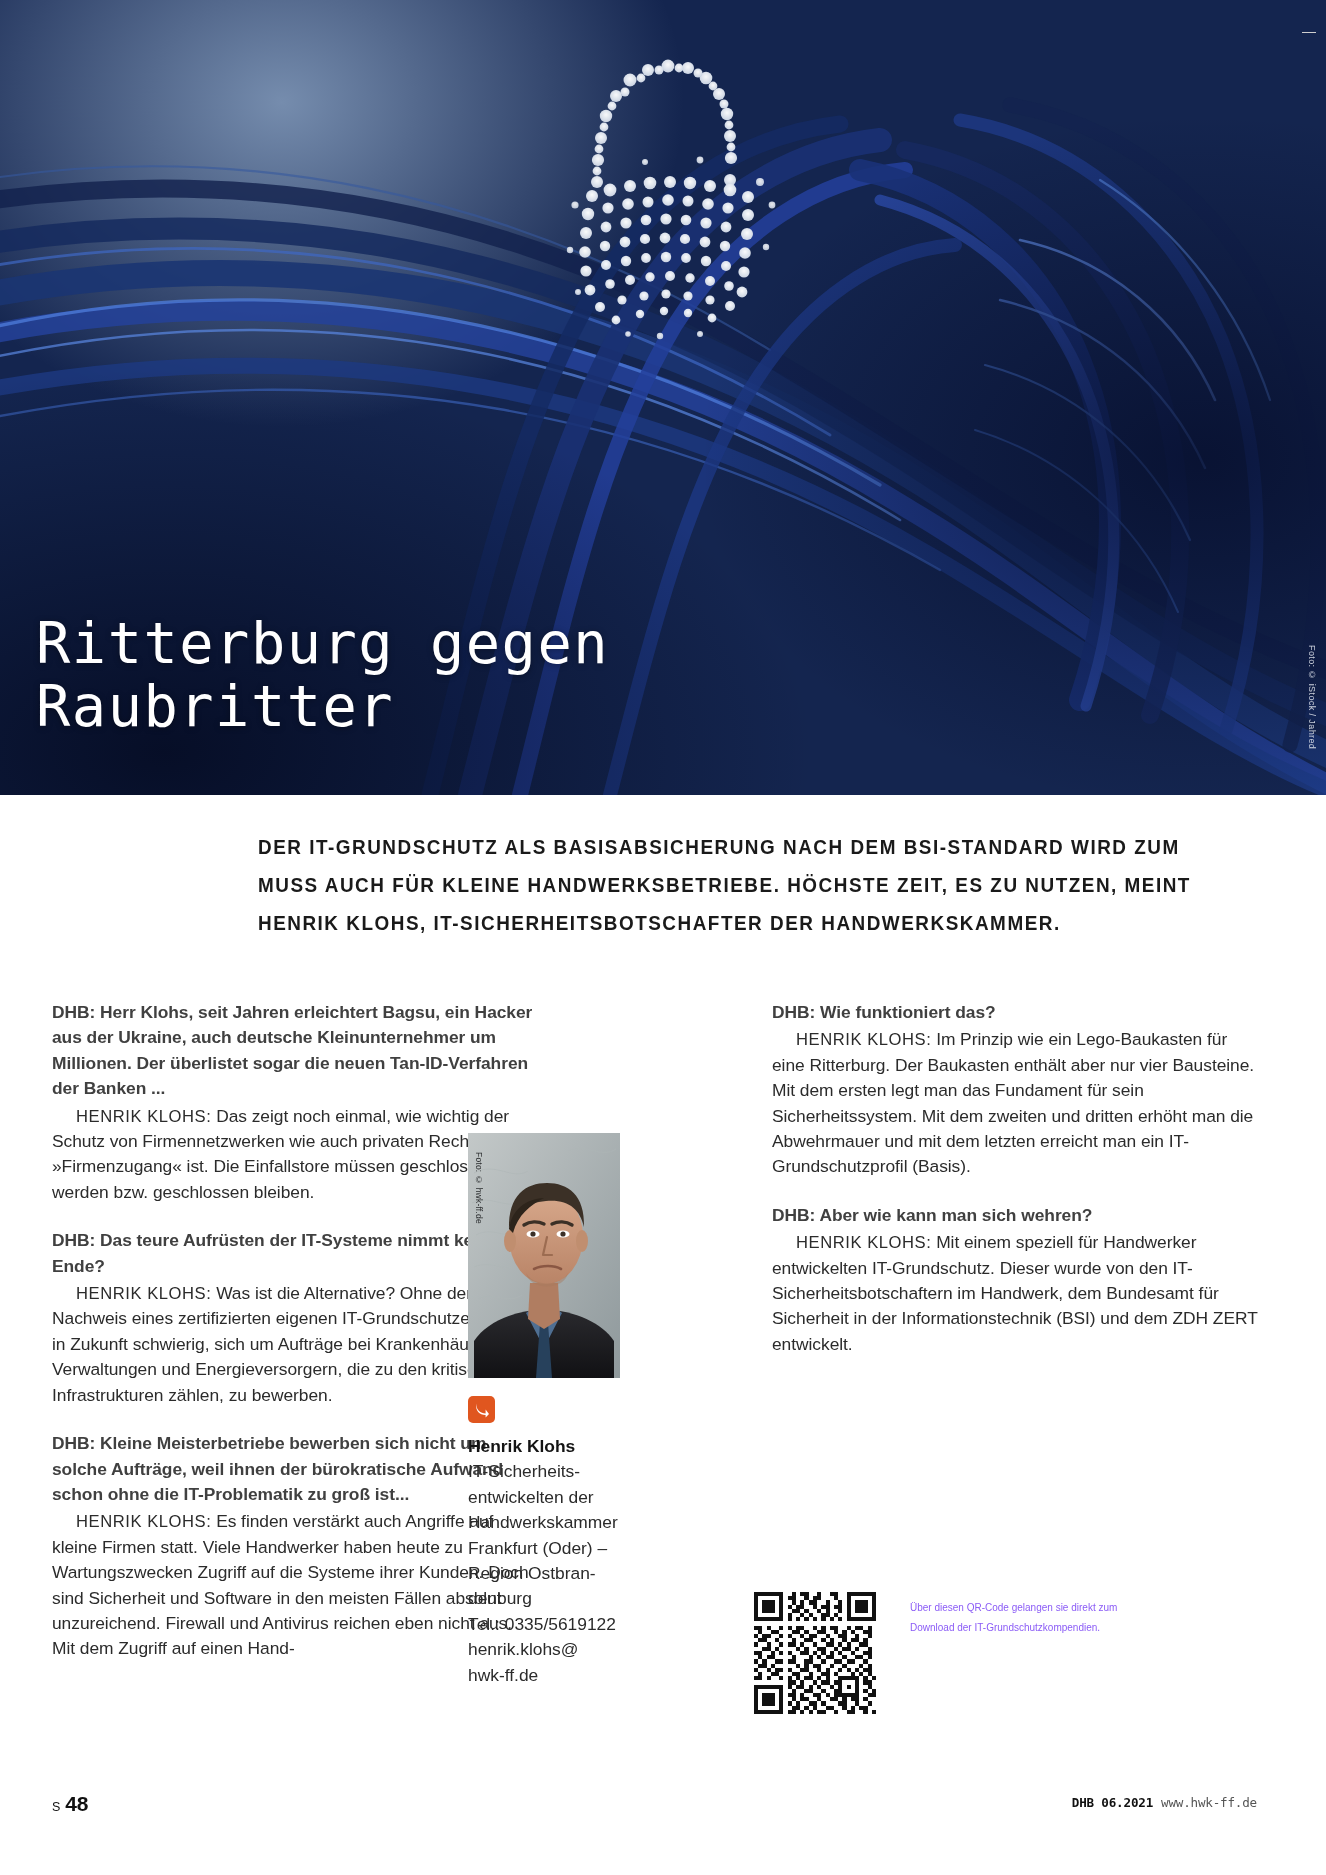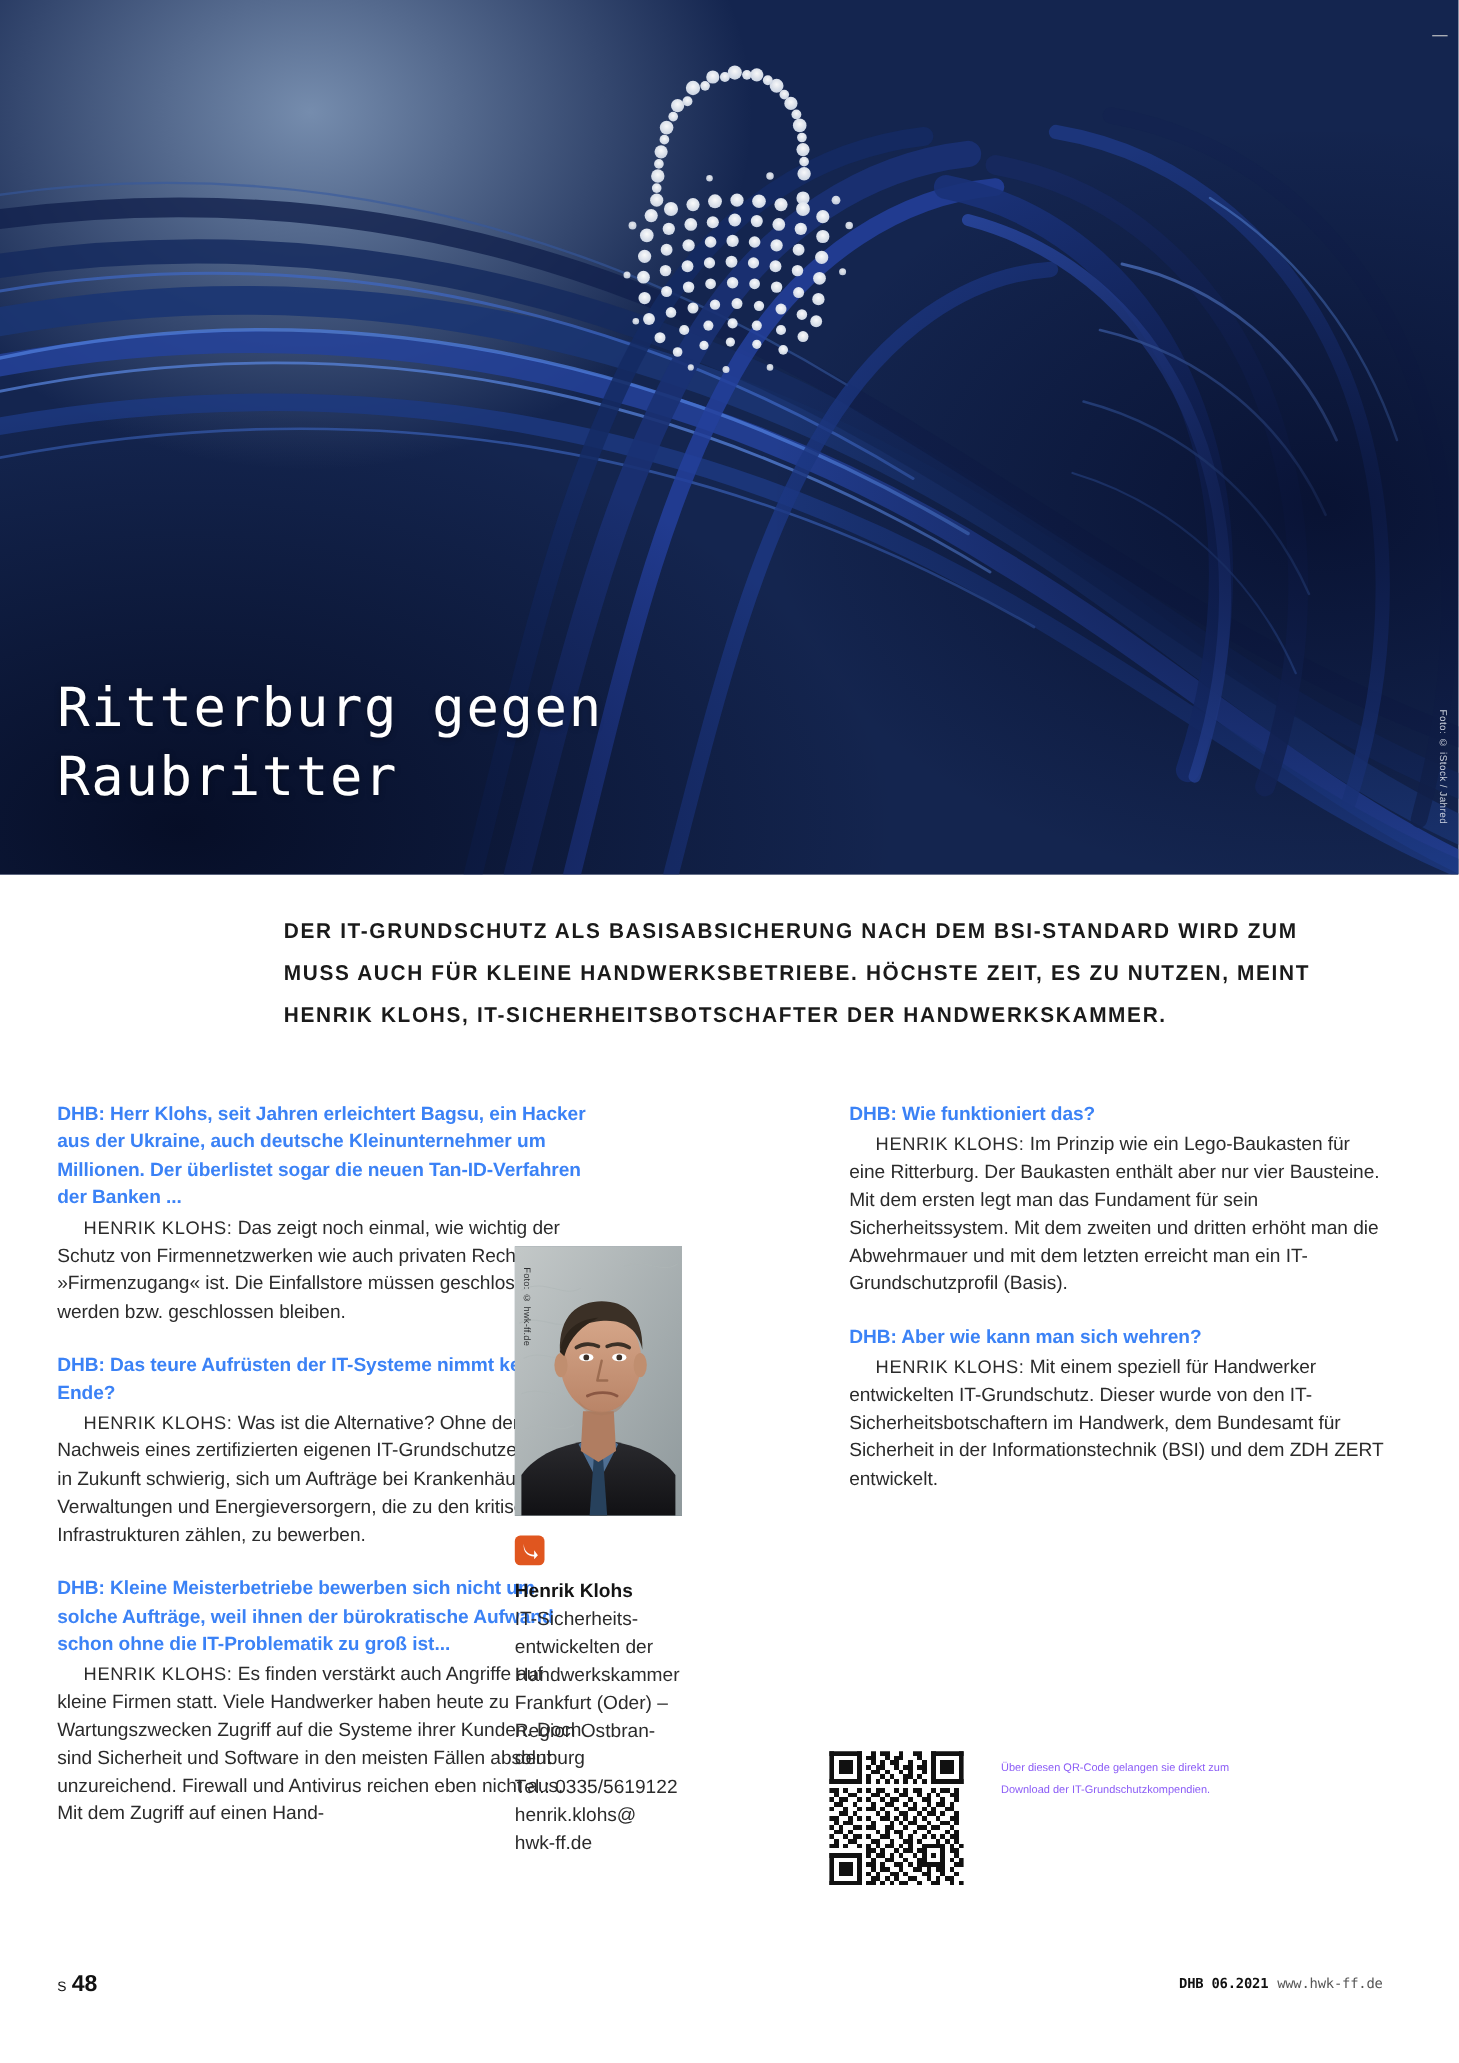--- a/index.html
+++ b/index.html
@@ -44,23 +44,23 @@
 
   .hero-credit{
     position:absolute; right:9px; top:645px;
     writing-mode:vertical-rl;
     font-size:9px; letter-spacing:.4px;
     color:#e9edf4; opacity:.85;
     font-family:"Liberation Sans", sans-serif;
   }
 
   .headline{
-    position:absolute; left:52px; top:612px;
+    position:absolute; left:36px; top:612px;
     font-family:"DejaVu Sans Mono", monospace;
-    font-size:49px; line-height:63px;
+    font-size:57px; line-height:63px;
     color:#ffffff; letter-spacing:1.5px;
     font-weight:400;
     text-shadow:0 1px 6px rgba(0,0,0,.35);
     white-space:pre-line;
   }
 
   
   .lead{
     position:absolute; left:258px; top:828px; width:1000px;
     font-size:19.5px; line-height:38px;
@@ -70,21 +70,21 @@
     transform:scaleX(.97); transform-origin:left top;
   }
 
   
   .col{position:absolute; top:1000px; width:487px; font-size:17.4px;}
   .col-left{left:52px;}
   .col-right{left:772px;}
 
   .q{
     font-weight:700; line-height:25.4px; margin:0 0 2px 0;
-    letter-spacing:-.05px; color:#3b82f6;
+    letter-spacing:-.05px; color:#404040;
   }
   .a{
     line-height:25.4px; margin:0; text-indent:24px; color:#2b2b2b;
     letter-spacing:-.05px;
   }
   .a.cont{text-indent:0;}
   .blk{margin-bottom:23px;}
   .blk:last-child{margin-bottom:0;}
   .spk{letter-spacing:.55px; font-size:16.6px;}
 

